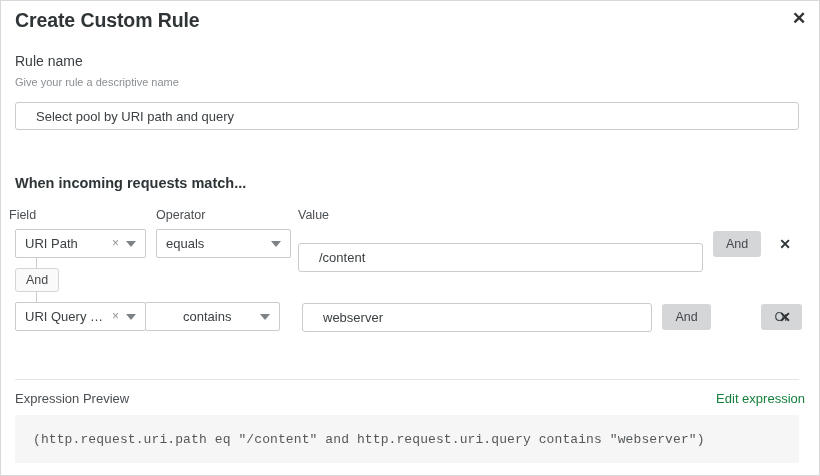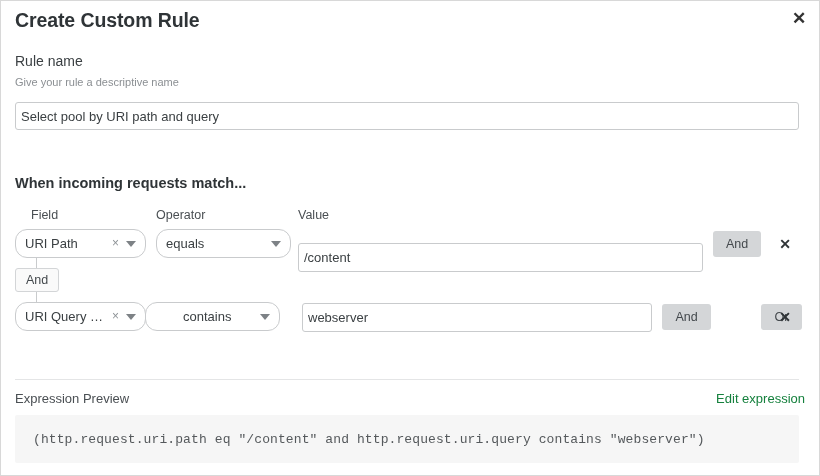--- a/index.html
+++ b/index.html
@@ -65,21 +65,21 @@
   .text-input {
     position: absolute;
     box-sizing: border-box;
     height: 28px;
     border: 1px solid #c9cbcd;
     border-radius: 3px;
     background: #ffffff;
     font-family: "Liberation Sans", sans-serif;
     font-size: 13px;
     color: #3b4043;
-    padding: 0 5px;
+    padding: 0 20px;
     outline: none;
   }
   .text-input::placeholder { color: #9aa0a4; }
 
   
   .section-heading {
     position: absolute;
     font-size: 14.5px;
     font-weight: bold;
     color: #2f3437;
@@ -91,21 +91,21 @@
     font-size: 12.5px;
     color: #4a4f53;
   }
 
   
   .select-ctl {
     position: absolute;
     box-sizing: border-box;
     height: 29px;
     border: 1px solid #c9cbcd;
-    border-radius: 12px;
+    border-radius: 2px;
     background: #ffffff;
     display: flex;
     align-items: center;
     cursor: pointer;
   }
   .select-value {
     flex: 1 1 auto;
     font-size: 13px;
     color: #3b4043;
     padding-left: 9px;
@@ -227,21 +227,21 @@
 
   <div class="dialog-title">Create Custom Rule</div>
   <button class="close-btn">✕</button>
 
   <div class="field-label" style="left:14px; top:52px;">Rule name</div>
   <div class="field-help" style="left:14px; top:75px;">Give your rule a descriptive name</div>
   <input class="text-input" style="left: 14px; top: 101px; width: 784px;" value="Select pool by URI path and query">
 
   <div class="section-heading" style="left:14px; top:174px;">When incoming requests match...</div>
 
-  <div class="col-head" style="left:30px;  top:207px;text-align:right;">Field</div>
+  <div class="col-head" style="left:8px;  top:207px;text-align:right;">Field</div>
   <div class="col-head" style="left:155px; top:207px;">Operator</div>
   <div class="col-head" style="left:297px; top:207px;">Value</div>
 
   <div class="select-ctl" style="left:14px; top:228px; width:131px;">
     <span class="select-value">URI Path</span>
     <span class="select-clear">×</span>
     <span class="caret"></span>
   </div>
 
   <div class="select-ctl" style="left:155px; top:228px; width:135px;">

